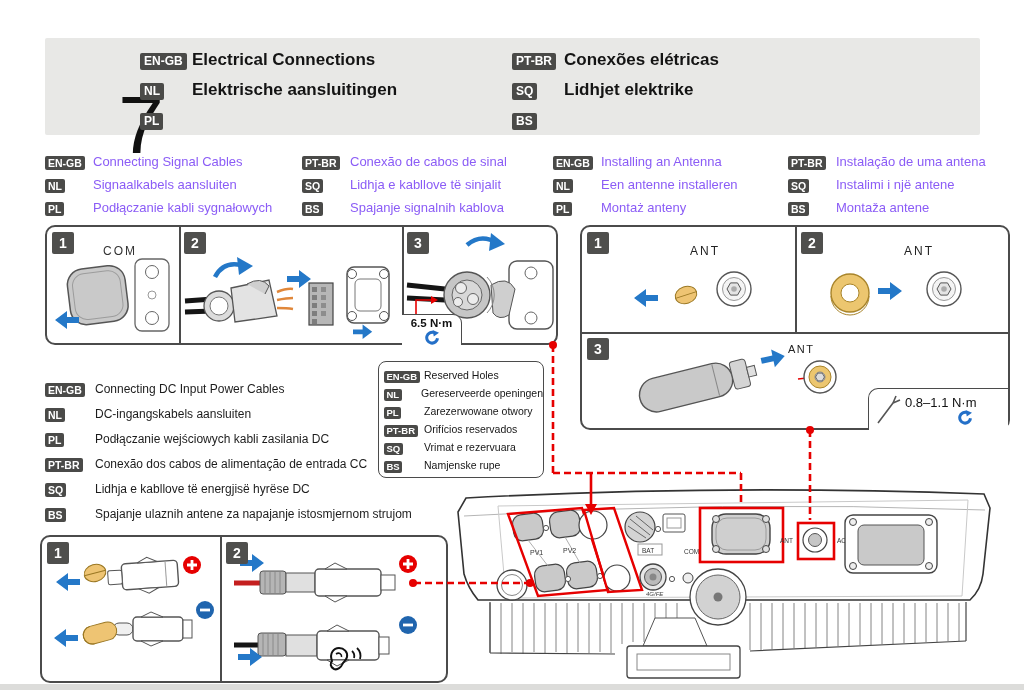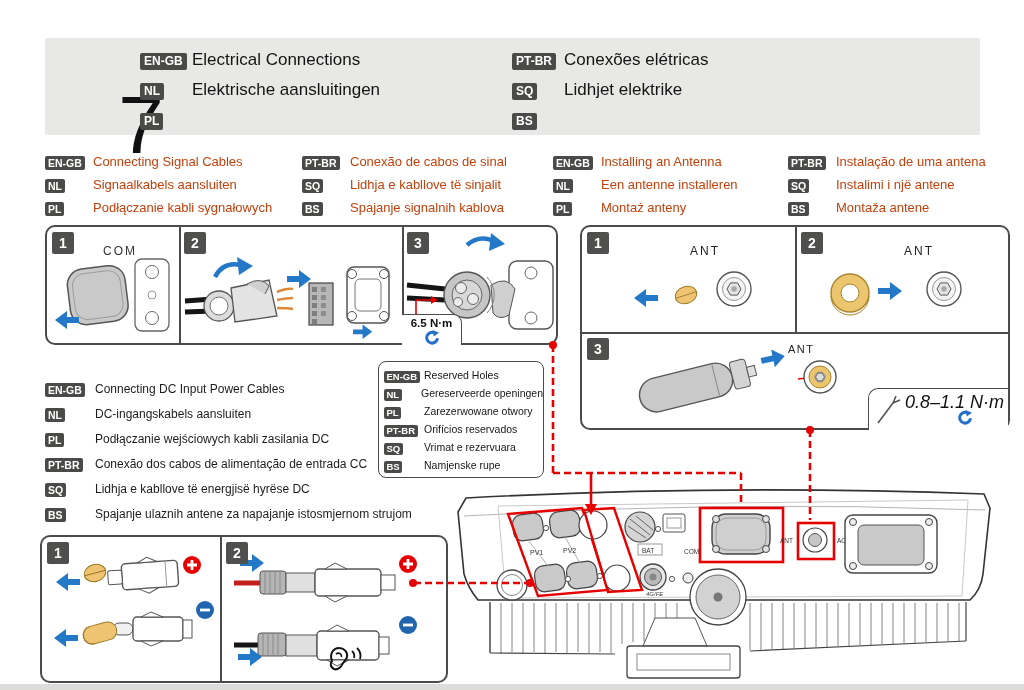--- a/index.html
+++ b/index.html
@@ -7,26 +7,26 @@
         font-family:"Liberation Sans","DejaVu Sans",sans-serif;color:#161616;}
   .abs{position:absolute;}
   
   #banner{left:45px;top:38px;width:935px;height:97px;background:#e8e8e6;border-radius:2px;}
   #big-num{left:52px;top:43px;width:88px;height:90px;font-size:82px;font-weight:400;line-height:88px;text-align:center;color:#111;}
   .banner-col{top:7px;}
   .banner-row{display:flex;align-items:center;height:30px;}
   .banner-row .tagcell{width:52px;}
   .tag{display:inline-block;background:#4a4a48;color:#fff;font-weight:bold;border-radius:2px;line-height:1;}
   .tag.big{font-size:12px;padding:2px 4px 3px;}
-  .banner-row .lbl{font-size:17px;font-weight:normal;color:#141414;}
+  .banner-row .lbl{font-size:17px;font-weight:bold;color:#141414;}
   
   .hdr-row{display:flex;align-items:center;height:23px;}
   .hdr-row .tagcell{width:48px;}
   .tag.small{font-size:10.5px;padding:2px 3px;}
-  .hdr-row .lbl{font-size:13px;color:#c2410c;white-space:nowrap;}
+  .hdr-row .lbl{font-size:13px;color:#8b5cf6;white-space:nowrap;}
   
   .dc-row{display:flex;align-items:center;height:25px;}
   .dc-row .tagcell{width:50px;}
   .dc-row .lbl{font-size:12px;color:#1c1c1c;white-space:nowrap;}
   
   #reserved-box{left:378px;top:361px;width:166px;height:117px;border:1.5px solid #4b4b4b;border-radius:8px;background:#fff;padding:4px 0 0 5px;box-sizing:border-box;}
   .rh-row{display:flex;align-items:center;height:18px;}
   .rh-row .tagcell{width:40px;}
   .tag.tiny{font-size:9.5px;padding:1.5px 2.5px;}
   .rh-row .lbl{font-size:10.5px;white-space:nowrap;}
@@ -272,21 +272,21 @@
         <circle r="11" fill="#ecc66f" stroke="#a8842a"></circle>
         <circle r="5" fill="#f2f2f2" stroke="#888"></circle>
         <polygon points="4.5,0 2.2,3.9 -2.2,3.9 -4.5,0 -2.2,-3.9 2.2,-3.9" fill="#ddd" stroke="#666"></polygon>
       </g>
     </svg>
     <div class="torque-box" style="left:286px;top:161px;width:140px;height:42px;border-left:1.5px solid #4b4b4b;border-radius:10px 0 0 0;flex-direction:row;align-items:center;justify-content:flex-start;padding-left:6px;">
       <svg width="26" height="32" viewBox="0 0 26 32">
         <path d="M3,29 L18,9 M18,9 L21,2 M18,9 L25,6" stroke="#555" stroke-width="1.6" fill="none"></path>
       </svg>
       <div style="margin-left:4px;">
-        <div class="torque-text" style="font-size:18px;font-style:italic;">0.8–1.1 N·m</div>
+        <div class="torque-text" style="font-size:13px;">0.8–1.1 N·m</div>
         <svg width="15" height="15" viewBox="0 0 20 20" style="margin:1px 0 0 52px;">
           <path d="M13.5,3.6 A7.2,7.2 0 1 0 18,11" stroke="#2470c8" stroke-width="4" fill="none"></path>
           <polygon points="11.5,0 20,3.5 13,8.5" fill="#2470c8"></polygon>
         </svg>
       </div>
     </div>
   </div>
 
   <div class="abs" style="left:45px;top:376px;">
     <div class="dc-row">

